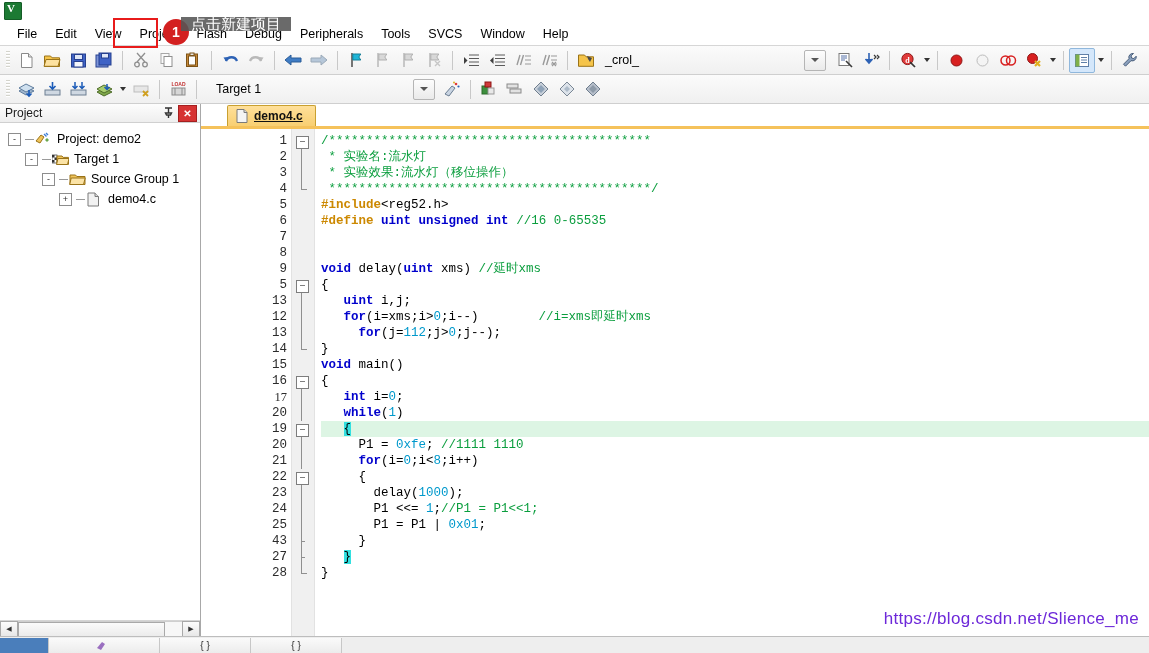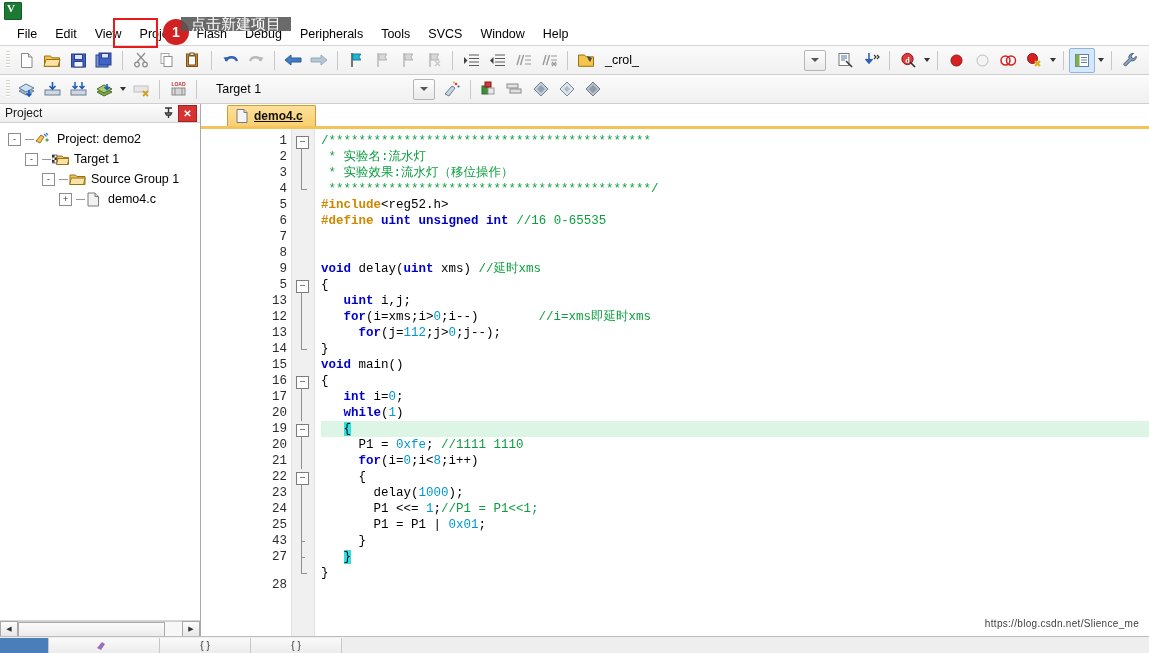--- a/index.html
+++ b/index.html
@@ -305,21 +305,21 @@
     height:15px;flex:none;
     display:flex;align-items:center;justify-content:center;
     border-right:1px solid #c7c7c7;
     background:linear-gradient(#fafafa,#ececec);
     padding:0 10px;font-size:10px;color:#333;
   }
   .btab.blue{background:#4a7ebb;width:48px;padding:0;}
   
   #watermark{
     position:absolute;right:10px;bottom:24px;
-    color:#404040;font-size:10px;
+    color:#6d28d9;font-size:17px;
     font-family:"Liberation Sans", sans-serif;
     user-select:none;pointer-events:none;
     letter-spacing:0.3px;
   }
   
   #ann-rect{
     position:absolute;left:113px;top:18px;width:45px;height:30px;
     border:2px solid #e81b1b;
     box-sizing:border-box;
     pointer-events:none;
@@ -804,32 +804,32 @@
             <div style="height: 16px;">7</div>
             <div style="height: 16px;">8</div>
             <div style="height: 16px;">9</div>
             <div style="height: 16px;">5</div>
             <div style="height: 16px;">13</div>
             <div style="height: 16px;">12</div>
             <div style="height: 16px;">13</div>
             <div style="height: 16px;">14</div>
             <div style="height: 16px;">15</div>
             <div style="height: 16px;">16</div>
-            <div style="height: 16px;">17</div>
+            <div style="height: 16px; font-family: Liberation Serif, serif;">17</div>
             <div style="height: 16px;">20</div>
             <div style="height: 16px;">19</div>
             <div style="height: 16px;">20</div>
             <div style="height: 16px;">21</div>
             <div style="height: 16px;">22</div>
             <div style="height: 16px;">23</div>
             <div style="height: 16px;">24</div>
             <div style="height: 16px;">25</div>
             <div style="height: 16px;">43</div>
             <div style="height: 16px;">27</div>
-            <div style="height: 16px; margin-top: 12px;">28</div>
+            <div style="height: 16px;">28</div>
           </div>
         <div id="foldcol">
             <div class="foldrow">
               <div class="foldbox">–</div>
             </div>
             <div class="foldrow">
               <div class="foldline"></div>
             </div>
             <div class="foldrow">
               <div class="foldline"></div>

